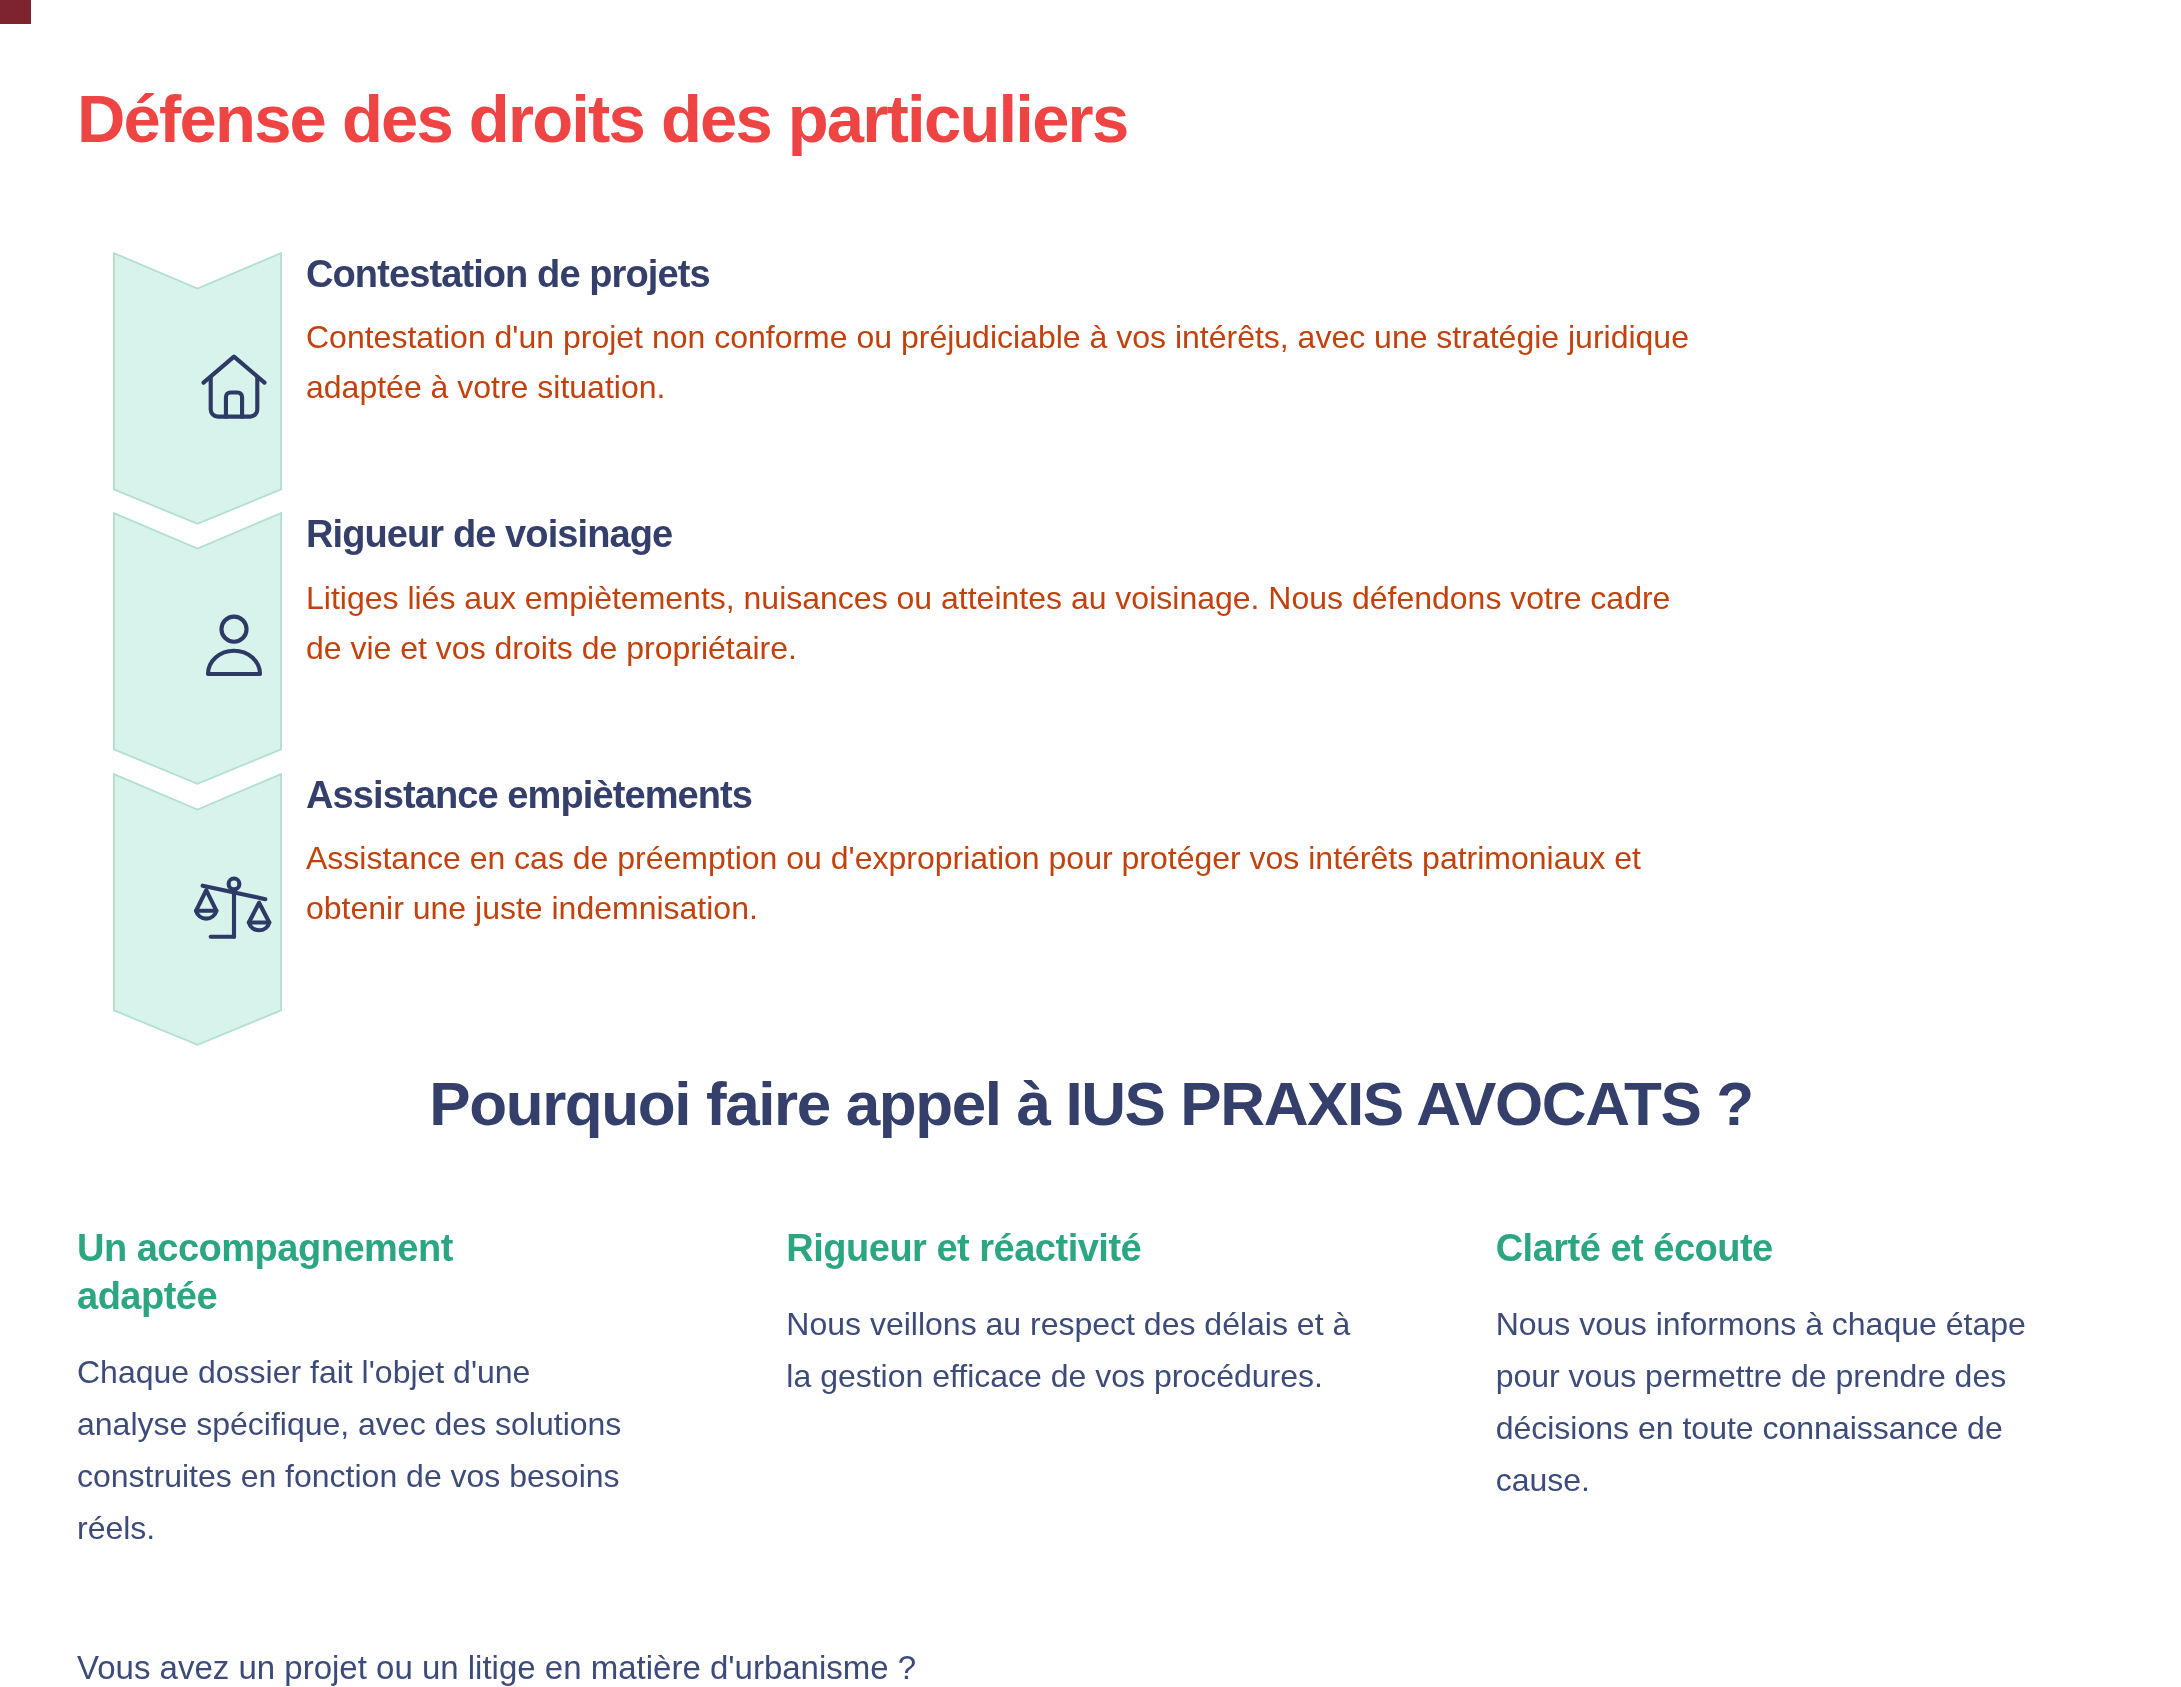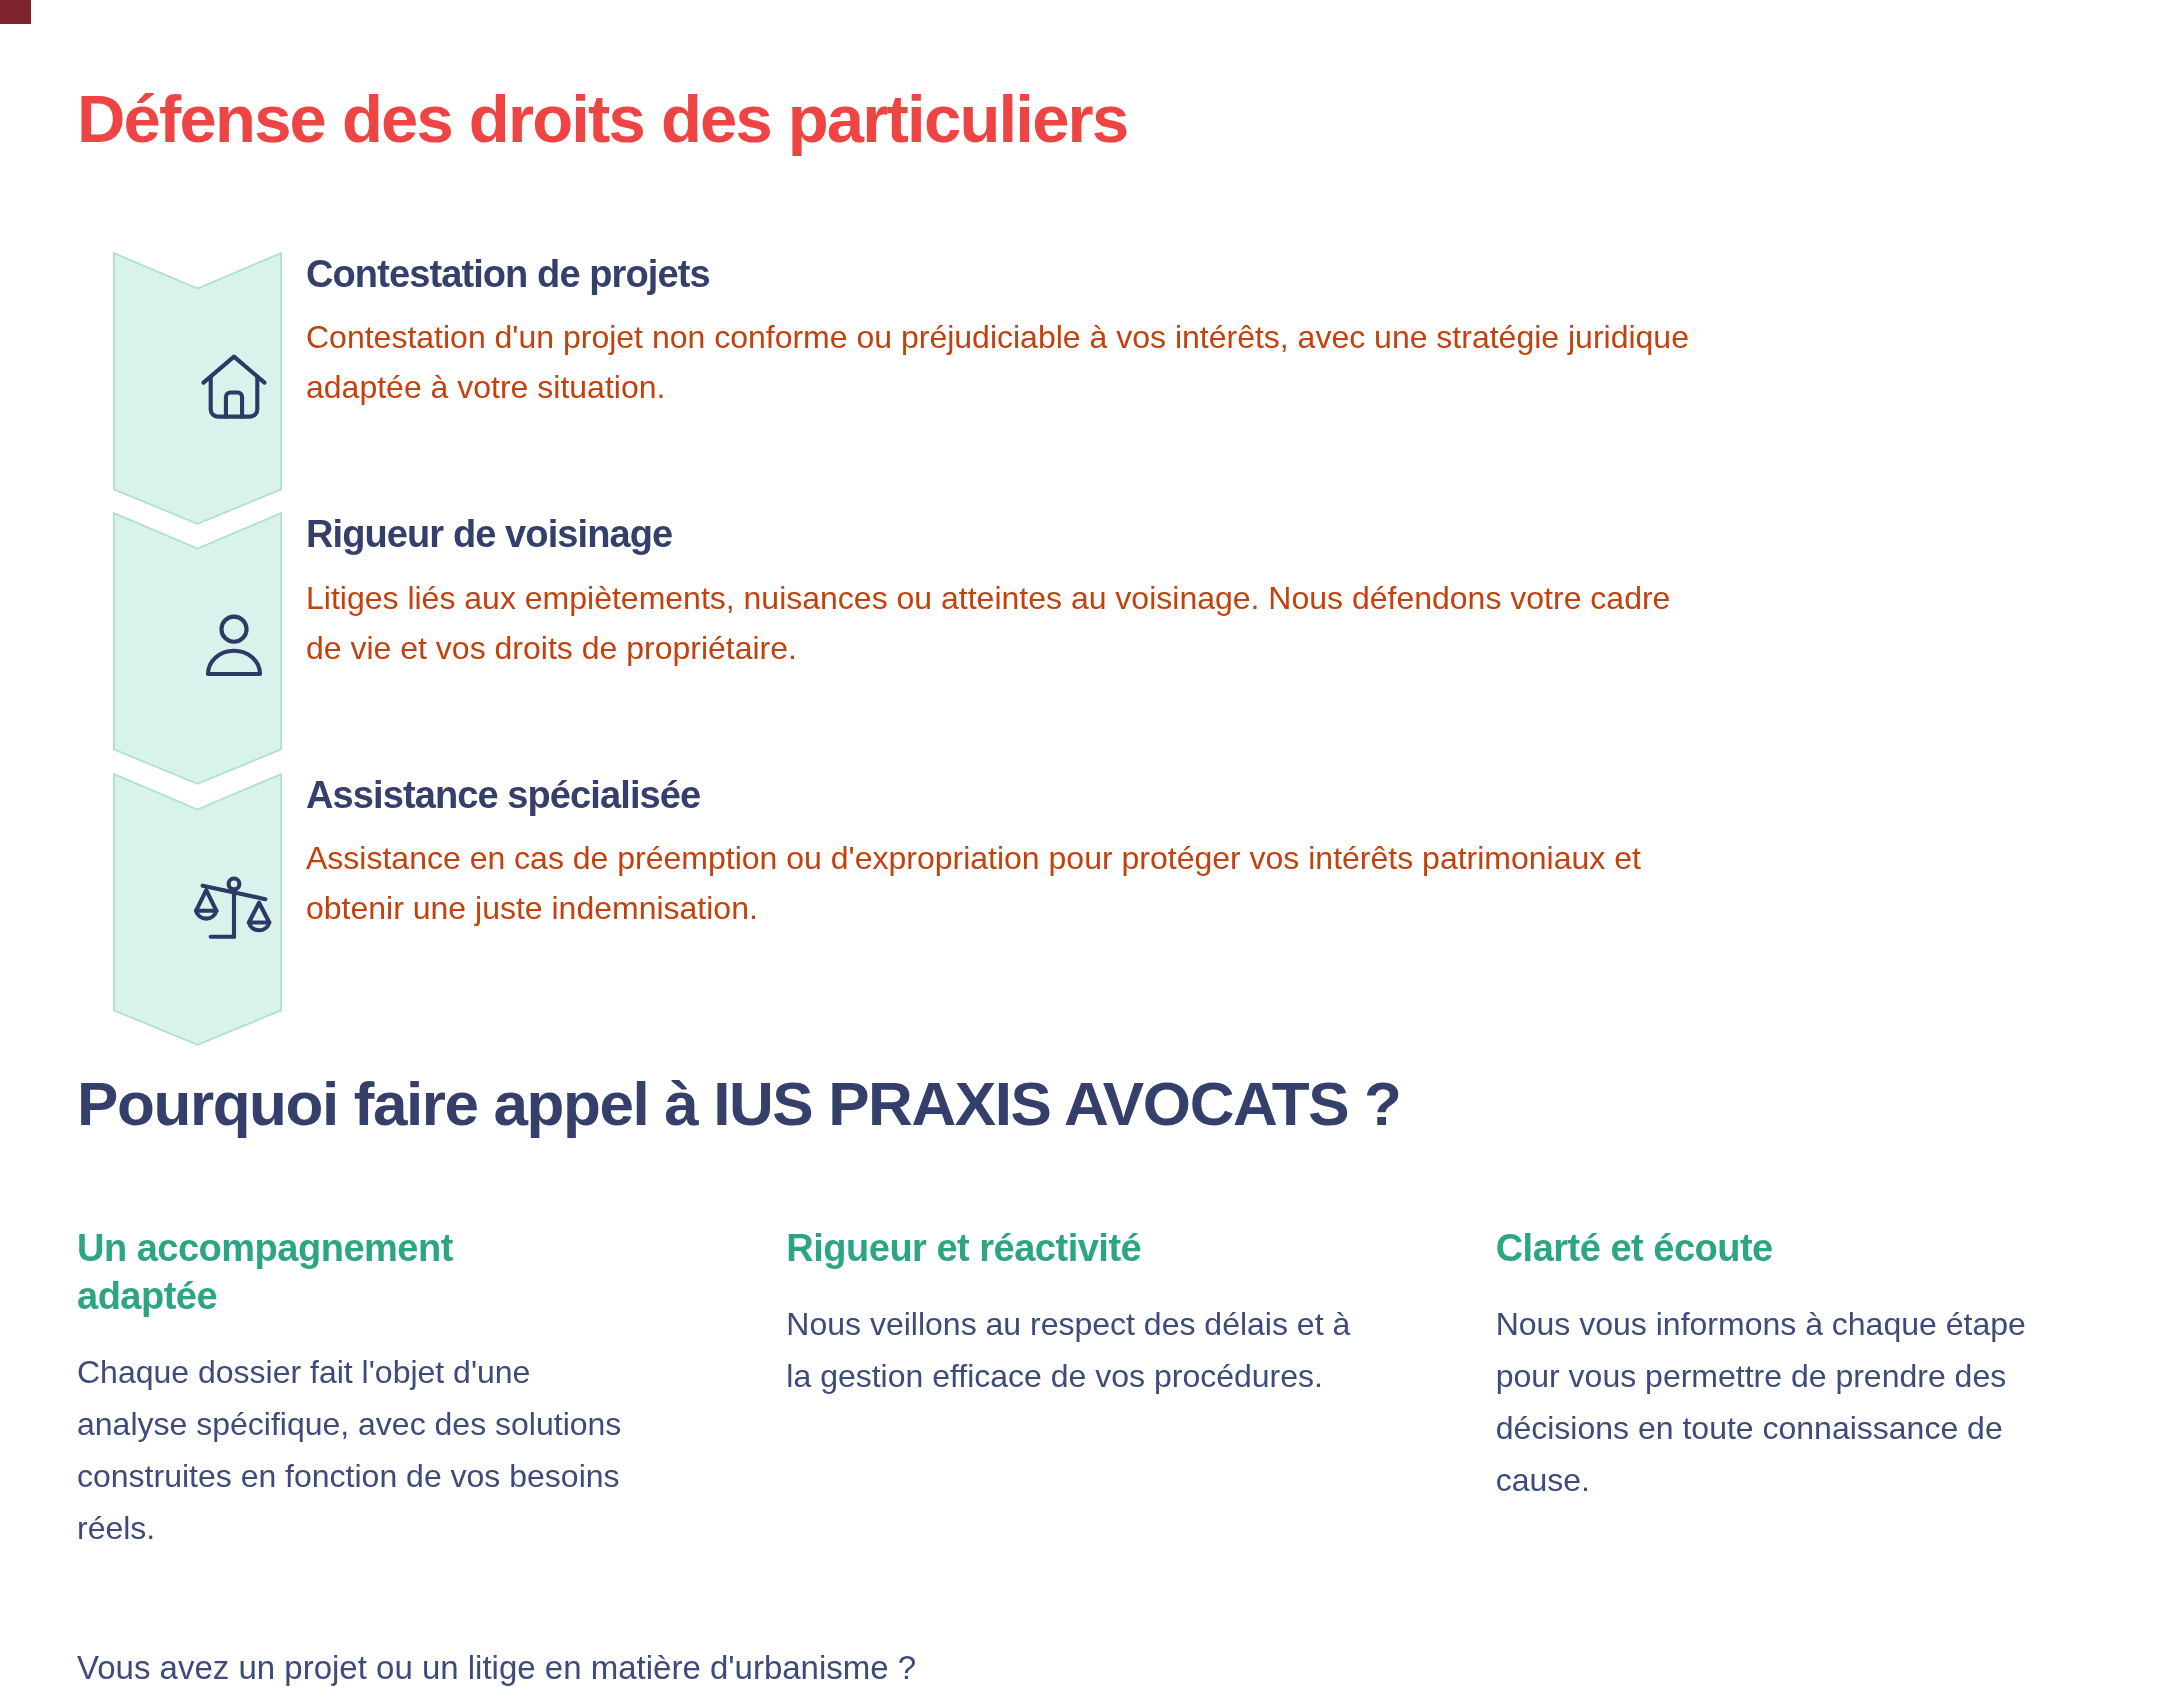--- a/index.html
+++ b/index.html
@@ -18,21 +18,21 @@
   }
   .page { padding:36px 77px 0 77px; box-sizing:border-box; }
 
   
   .main-title{
     font-size:67px; font-weight:bold; letter-spacing:-1.8px;
     color:#ef4444; margin:44px 0 0 0; line-height:1.15;
   }
   .why-title{
     font-size:62px; font-weight:bold; letter-spacing:-1.4px;
-    color:#353f6b; margin:51px 0 0 0; line-height:1.15;
+    color:#353f6b; margin:51px 0 0 0; line-height:1.15;text-align:center;
   }
 
   
   .services { margin-top:95px; }
   .service-row{
     position:relative; min-height:244px; box-sizing:border-box;
     padding-left:229px;
   }
   .chevron-wrap{
     position:absolute; left:36px; top:0; width:169px; height:273px;
@@ -127,21 +127,21 @@
           <circle class="icon-stroke" cx="24" cy="10" r="3"></circle>
           <path class="icon-stroke" d="M24 14 V39.5"></path>
           <path class="icon-stroke" d="M11 39.5 H24"></path>
           <path class="icon-stroke" d="M8.5 13.5 L2.8 25 A5.9 5.9 0 0 0 14.2 25 Z"></path>
           <path class="icon-stroke" d="M2.8 25 L14.2 25"></path>
           <path class="icon-stroke" d="M38 20.5 L32.3 31.5 A5.9 5.9 0 0 0 43.7 31.5 Z"></path>
           <path class="icon-stroke" d="M32.3 31.5 L43.7 31.5"></path>
         </svg>
       </div>
       <div class="service-text">
-        <h3 class="service-title">Assistance spécialisée</h3>
+        <h3 class="service-title">Assistance empiètements</h3>
         <p class="service-desc">Assistance en cas de préemption ou d'expropriation pour protéger vos intérêts patrimoniaux et obtenir une juste indemnisation.</p>
       </div>
     </div>
 
   </section>
 
   <h2 class="why-title">Pourquoi faire appel à IUS PRAXIS AVOCATS ?</h2>
 
   <section class="reasons">
     <div class="reason">

